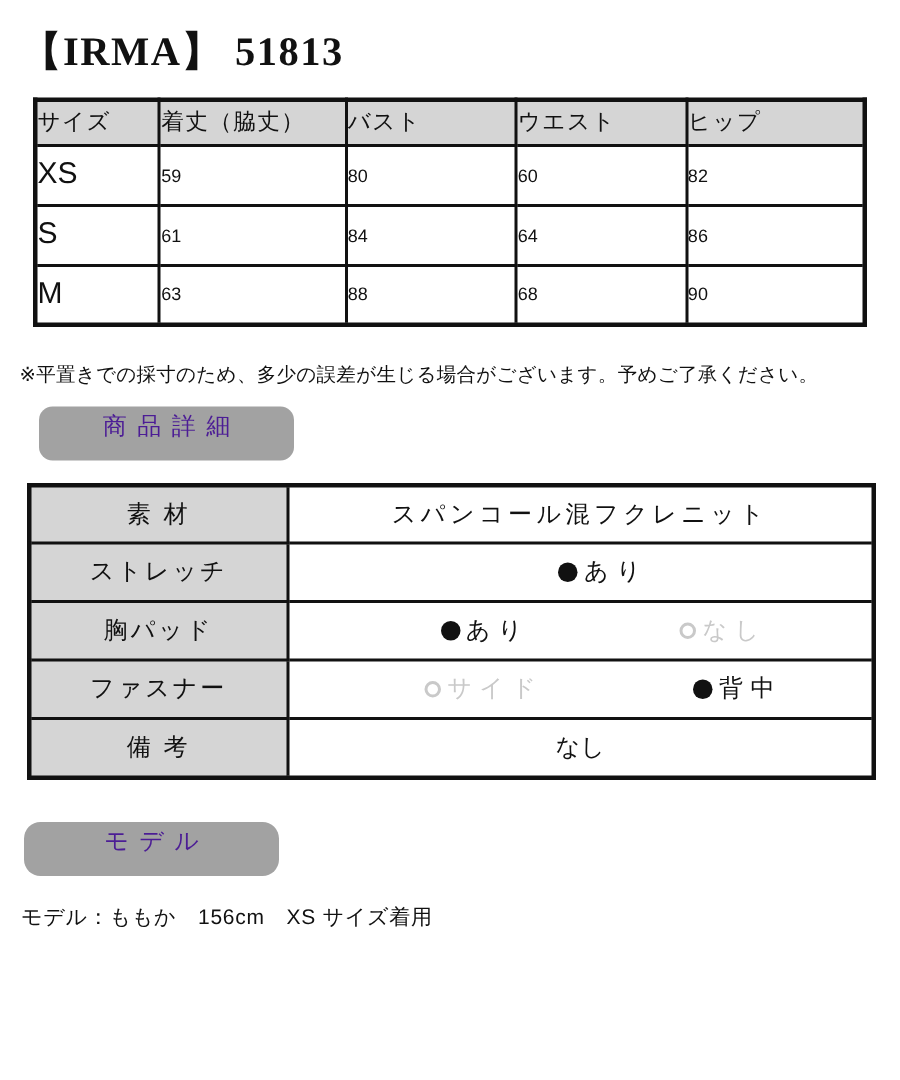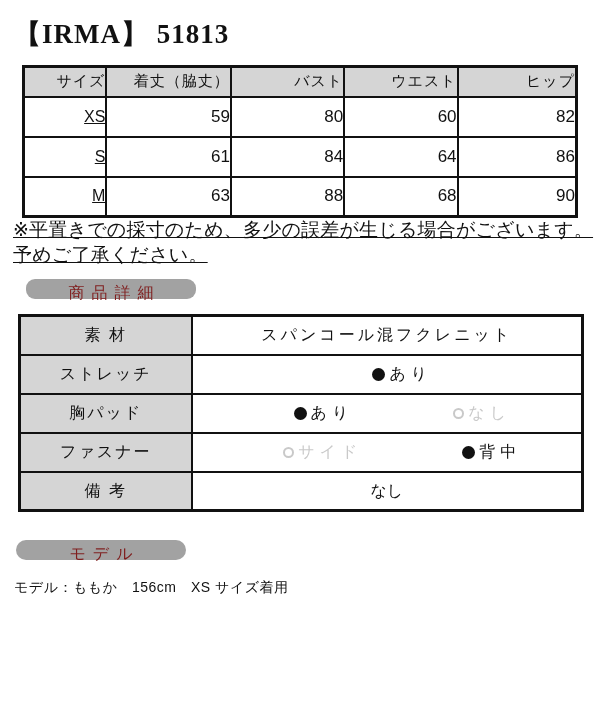--- a/index.html
+++ b/index.html
@@ -30,46 +30,45 @@
 
   table { border-collapse: collapse; table-layout: fixed; }
 
   .size-table {
     margin: 15px 0 0 22px;
     width: 556px;
     border: 3px solid var(--border);
   }
   .size-table th, .size-table td {
     border: 2px solid var(--border);
-    text-align: right;
+    text-align: left;
     vertical-align: middle;
     padding: 0;
   }
   .size-table th {
     background: var(--cell-gray);
     height: 30px;
     font-size: 15px;
     font-weight: 400;
     letter-spacing: 1px;
   }
-  .size-table td { height: 40px; font-size: 17px; font-weight: 400; }
-  .size-table td.size-col { font-size: 16px; text-decoration: underline; }
+  .size-table td { height: 40px; font-size: 12px; font-weight: 400; }
+  .size-table td.size-col { font-size: 20px; }
 
   .note {
-    margin: 0 0 0 13px;
-    font-size: 19px;
+    margin: 24px 0 0 13px;
+    font-size: 13px;
     letter-spacing: 0.2px;
     line-height: 1.3;
-    text-decoration: underline;
   }
 
   .badge {
-    width: 170px; height: 20px; line-height: 28px;
+    width: 170px; height: 36px; line-height: 28px;
     background: var(--badge-bg, #a2a2a2);
-    color: #7f1d1d;
+    color: #4c1d95;
     border-radius: 9px;
     text-align: center;
     font-size: 16px;
     letter-spacing: 7px;
     text-indent: 7px;
     margin: 12px 0 0 26px;
   }
   .badge.model { margin: 28px 0 0 16px; border-radius: 11px; }
 
   .detail-table {

